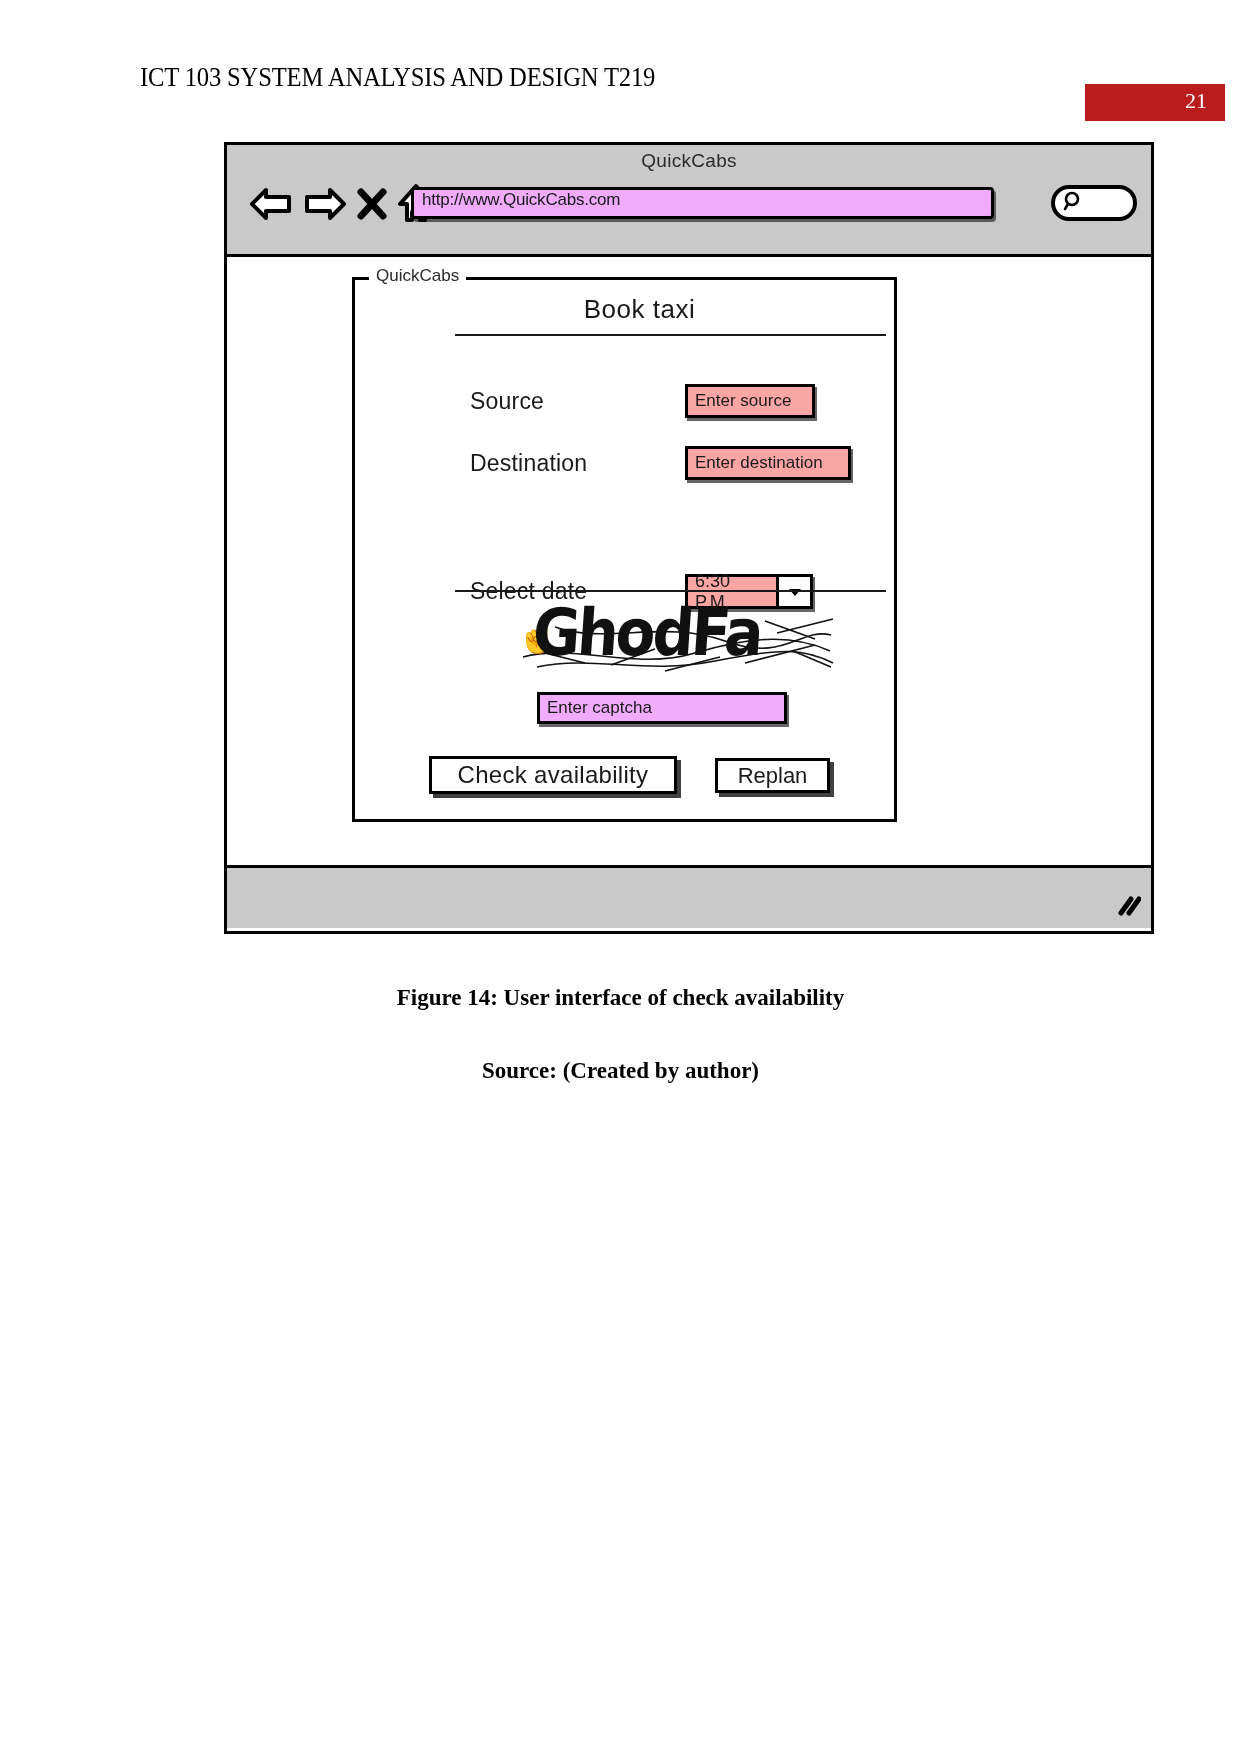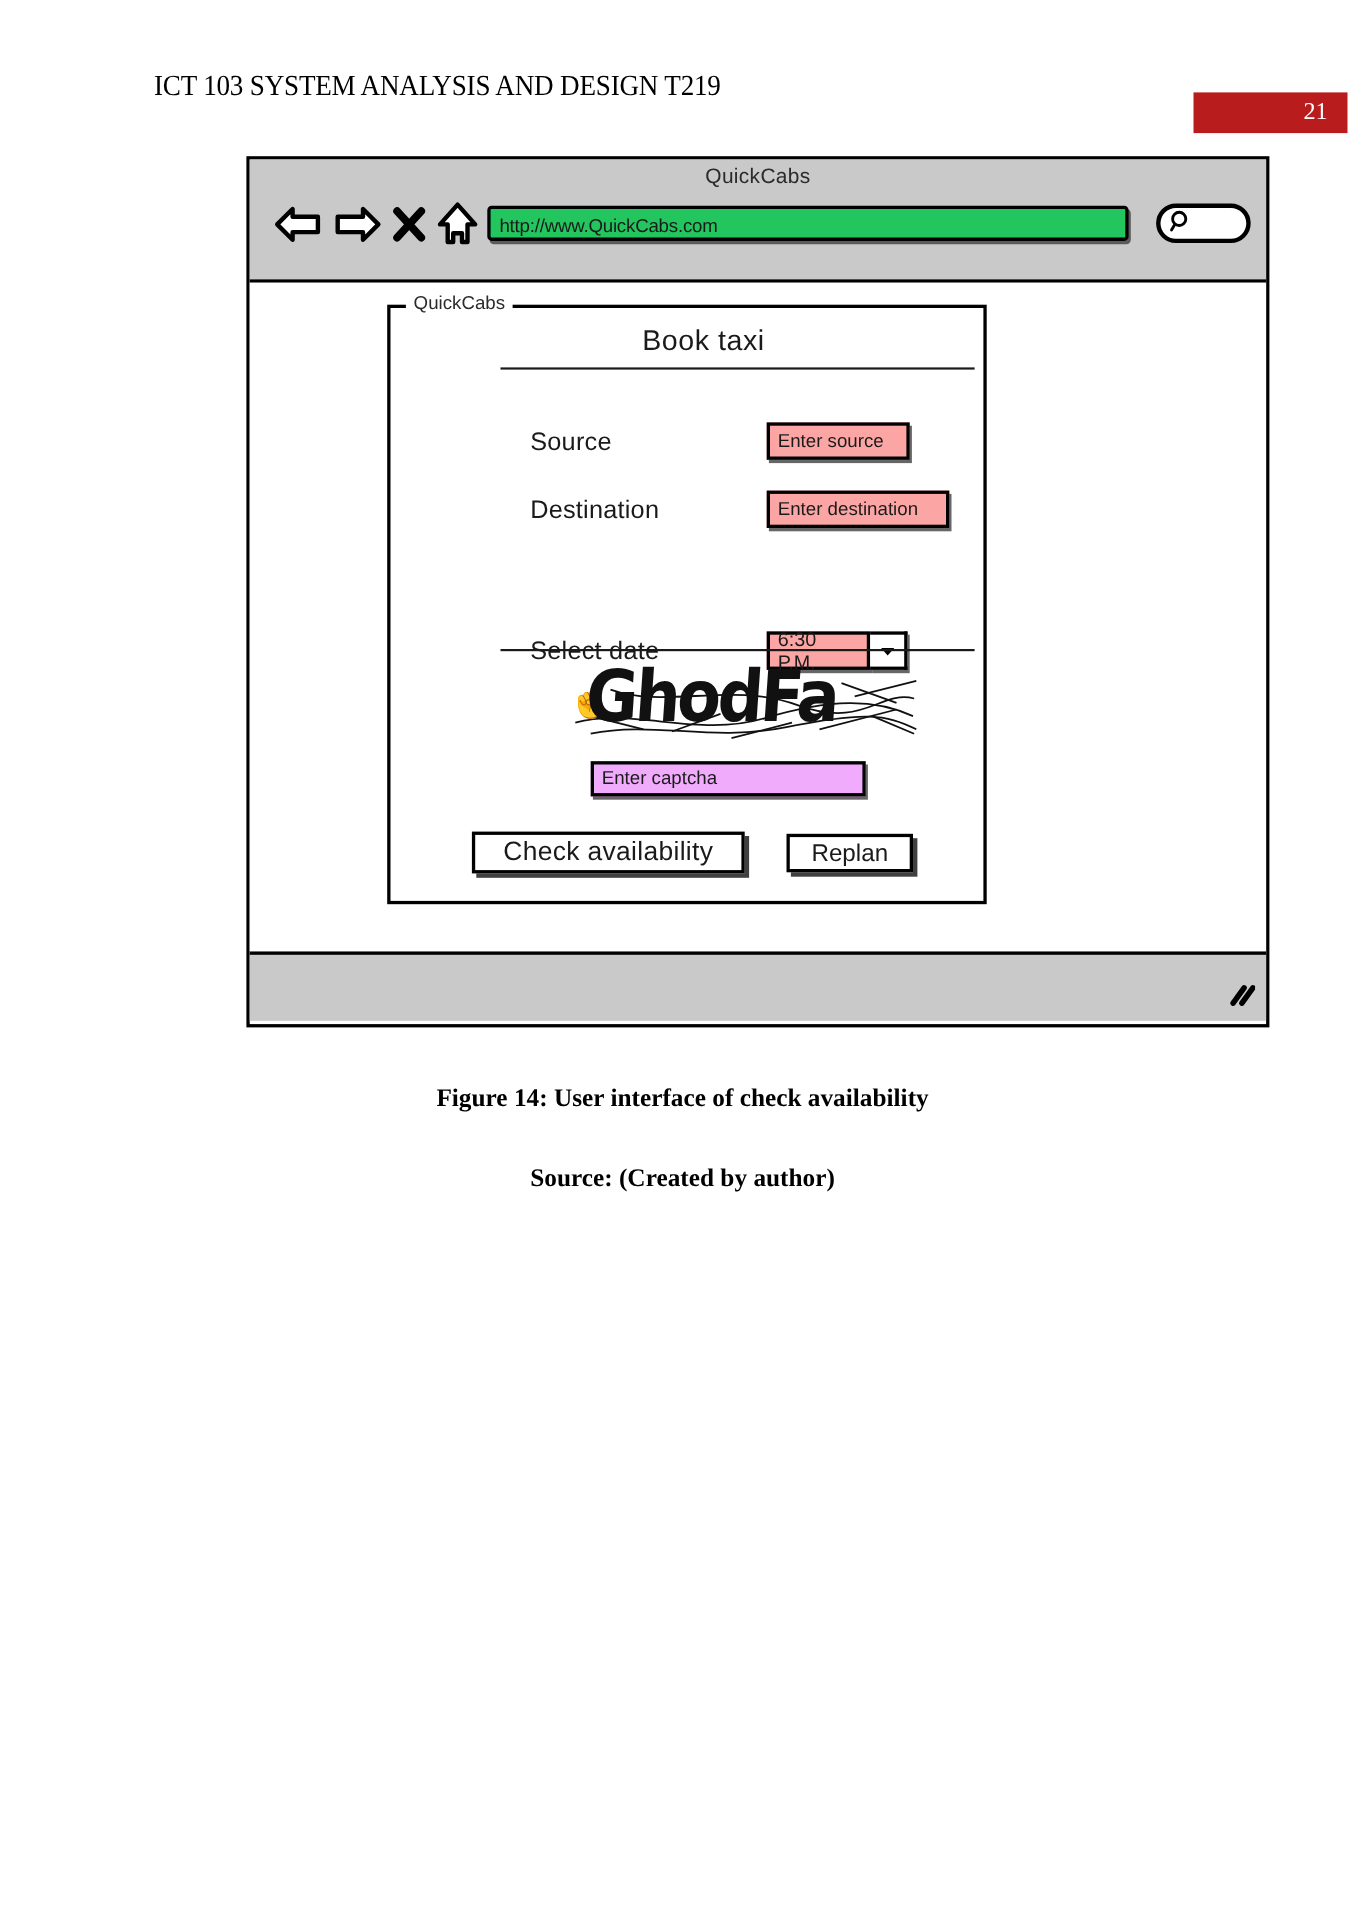--- a/index.html
+++ b/index.html
@@ -85,31 +85,31 @@
     left: 22px;
     top: 38px;
     display: flex;
     align-items: center;
     gap: 10px;
   }
   .nav-icons svg { display: block; }
 
   .url-bar {
     position: absolute;
-    left: 216px;
+    left: 184px;
     top: 42px;
     width: 583px;
     height: 32px;
-    background: #22c55e;
+    background: #f0abfc;
     border: 3px solid #000;
     border-radius: 4px;
     box-sizing: border-box;
     box-shadow: 2px 3px 0 rgba(0,0,0,0.55);
     display: flex;
-    align-items: flex-end;
+    align-items: flex-start;
     padding-left: 8px;
   }
   .url-text {
     font-family: "Liberation Sans", sans-serif;
     font-size: 17px;
     color: #1a1a1a;
     letter-spacing: -0.2px;
   }
   .search-pill {
     position: absolute;
@@ -178,21 +178,20 @@
     left: 115px;
     display: flex;
     align-items: center;
   }
   .row-label {
     font-family: "Liberation Sans", sans-serif;
     font-size: 23px;
     color: #1a1a1a;
     width: 215px;
     letter-spacing: 0.2px;
-    margin-left: 12px;
   }
   .field {
     background: #fca5a5;
     border: 3px solid #000;
     box-sizing: border-box;
     display: flex;
     align-items: center;
     padding: 0 7px;
     box-shadow: 2px 3px 0 rgba(0,0,0,0.6);
     font-family: "Liberation Sans", sans-serif;

